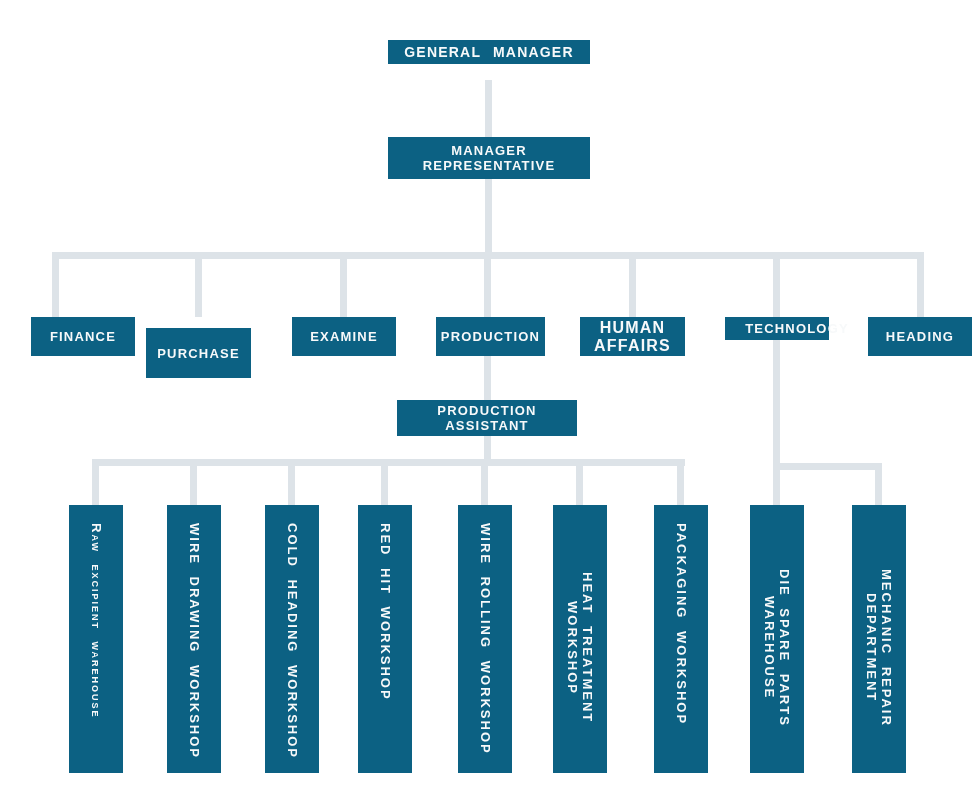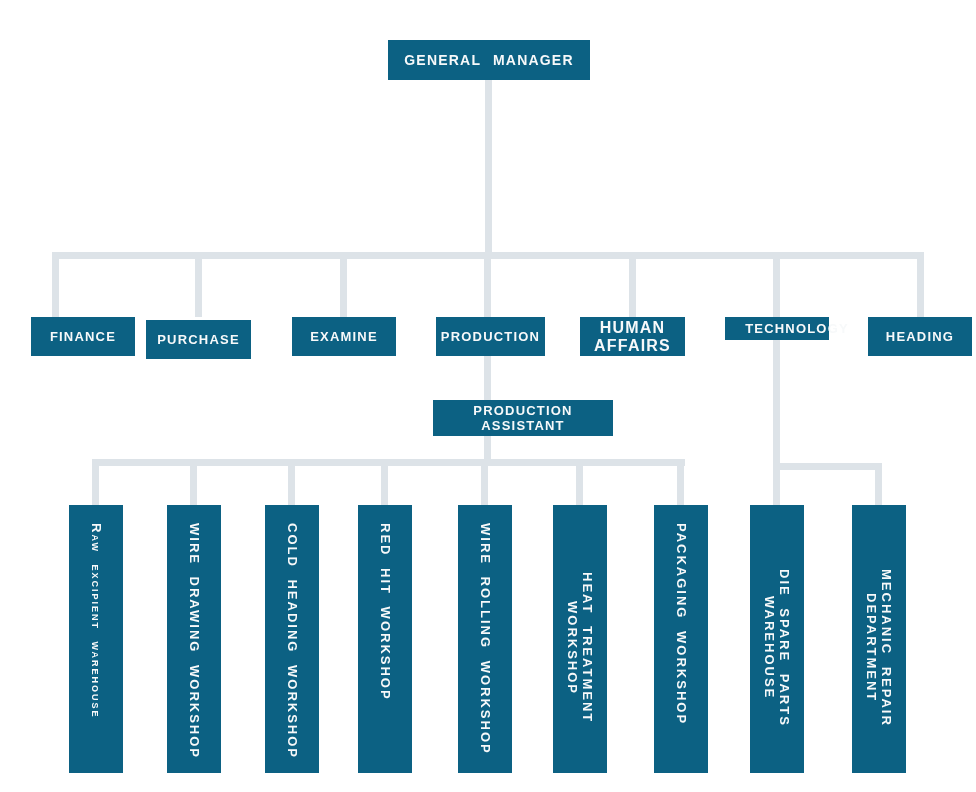--- a/index.html
+++ b/index.html
@@ -69,48 +69,51 @@
   <div class="line" style="left:190px; top:466px; width:7px;   height:39px;"></div>
   <div class="line" style="left:288px; top:466px; width:7px;   height:39px;"></div>
   <div class="line" style="left:381px; top:466px; width:7px;   height:39px;"></div>
   <div class="line" style="left:481px; top:466px; width:7px;   height:39px;"></div>
   <div class="line" style="left:576px; top:466px; width:7px; height:39px;"></div>
   <div class="line" style="left:677px; top:466px; width:7px;   height:39px;"></div>
   <div class="line" style="left:773px; top:259px; width:7px;   height:246px;"></div>
   <div class="line" style="left:773px; top:463px; width:109px; height:7px;"></div>
   <div class="line" style="left:875px; top:470px; width:7px; height:35px;"></div>
 
-  <div class="box hbox top" style="left:388px; top:40px; width:202px; height:40px;">
+  <div class="box hbox top" style="left:388px; top:40px; width:202px; height:24px;">
     <span>GENERAL MANAGER</span>
   </div>
 
+  <div class="box hbox" style="left:388px; top:137px; width:202px; height:42px;">
+    <span>MANAGER REPRESENTATIVE</span>
+  </div>
 
   <div class="box hbox" style="left:4px; top:317px; width:104px; height:39px;margin-left:27px;">
     <span>FINANCE</span>
   </div>
-  <div class="box hbox" style="left:146px; top:320px; width:105px; height:39px;">
+  <div class="box hbox" style="left:146px; top:328px; width:105px; height:50px;">
     <span>PURCHASE</span>
   </div>
   <div class="box hbox" style="left:292px; top:317px; width:104px; height:39px;text-align:center;">
     <span>EXAMINE</span>
   </div>
   <div class="box hbox" style="left:436px; top:317px; width:109px; height:39px;">
     <span>PRODUCTION</span>
   </div>
   <div class="box hbox" style="left:580px; top:317px; width:105px; height:39px; font-size:16px;">
     <span>HUMAN AFFAIRS</span>
   </div>
   <div class="box hbox" style="left:725px; top:317px; width:104px; height:23px;padding-left:40px;">
     <span>TECHNOLOGY</span>
   </div>
   <div class="box hbox" style="left:868px; top:317px; width:104px; height:39px;">
     <span>HEADING</span>
   </div>
 
-  <div class="box hbox" style="left:397px; top:400px; width:180px; height:36px;margin-left:36px;">
+  <div class="box hbox" style="left:397px; top:400px; width:180px; height:36px;">
     <span>PRODUCTION ASSISTANT</span>
   </div>
 
   <div class="box vbox" style="left:69px;">
     <span>Raw excipient warehouse</span>
   </div>
   <div class="box vbox" style="left:167px;">
     <span>WIRE DRAWING WORKSHOP</span>
   </div>
   <div class="box vbox" style="left:265px;">

